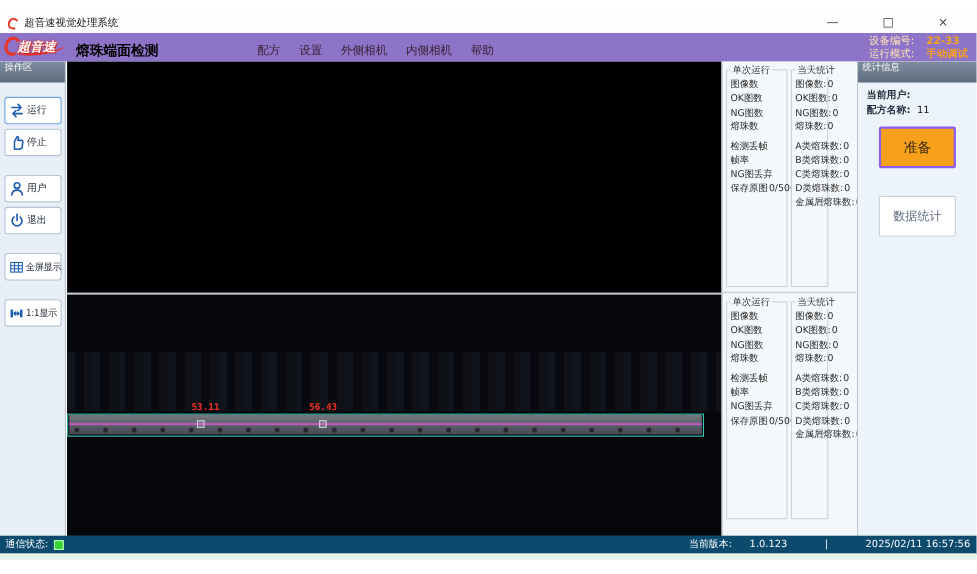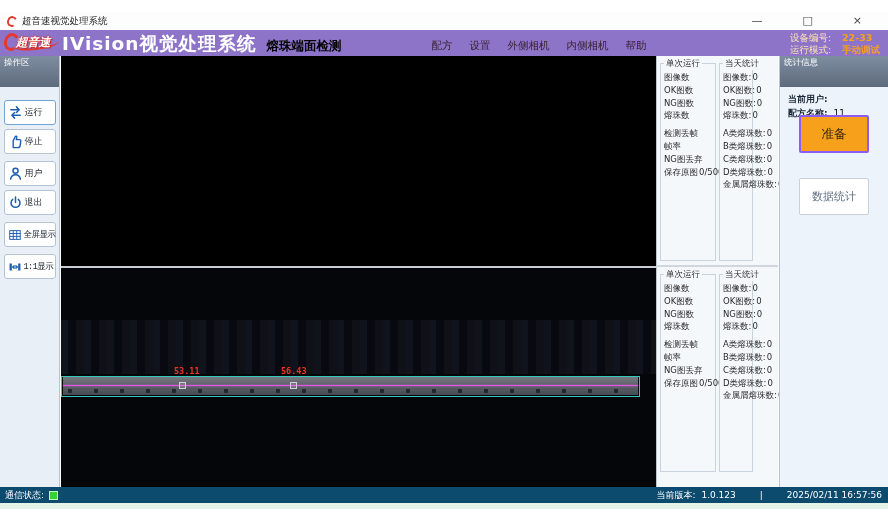--- a/index.html
+++ b/index.html
@@ -30,33 +30,33 @@
   .app-title { color:#fff; font-size:18.5px; font-weight:bold; letter-spacing:1px; margin-left:3px; white-space:nowrap; }
   .app-subtitle { color:#000000; font-size:12.5px; font-weight:bold; margin-left:10px; margin-top:6px; white-space:nowrap; }
   .menu { display:flex; gap:17px; margin-left:46px; margin-top:6px;padding-left:44px; }
   .menu-item { font-size:10.5px; color:#3a2233; cursor:default; white-space:nowrap; }
   .hdr-info { position:absolute; right:8px; top:2px; font-size:9.5px; line-height:12px; }
   .hdr-line { display:flex; }
   .hdr-lbl { color:#ffe3b3; width:52px; }
   .hdr-val { color:var(--accent-orange,#ffa41b); font-weight:bold; }
 
   
-  .panel-header { height:31px; background:linear-gradient(#7e8da0,#5d6b7c); color:#fff;
+  .panel-header { height:19px; background:linear-gradient(#7e8da0,#5d6b7c); color:#fff;
                   font-size:8.5px; line-height:13px; padding-left:4px; }
   #sidebar { position:absolute; left:0; top:56px; width:60px; height:431px;
              background:#e9eff7; border-right:1px solid #b9c4cf; }
   .side-buttons { padding-top:13px; }
   .side-btn { width:52px; height:25px; margin:0 auto 4px auto; background:#fff;
               border:1px solid #b5c3d6; border-radius:3px; display:flex; align-items:center;
               gap:2px; padding-left:3px; cursor:default; }
   .side-btn.focused { border-color:#6ea6dc; }
   .side-btn .lbl { font-size:9px; color:#1b2430; white-space:nowrap; }
   .side-btn.small .lbl { font-size:8.5px; letter-spacing:-0.5px; }
   .side-btn svg { flex:0 0 auto; }
-  .gap-before { margin-top:7px;font-family:Liberation Mono, monospace; }
+  .gap-before { margin-top:17px; }
 
   
   #imagearea { position:absolute; left:61px; top:56px; width:595px; height:431px; background:#000; }
   .viewport { position:absolute; left:0; width:100%; background:#05060a; overflow:hidden; }
   #vp1 { top:0; height:210px; }
   #vp-divider { position:absolute; top:210px; left:0; width:100%; height:2px; background:#c9ced4; }
   #vp2 { top:212px; height:219px; }
   .noise-band { position:absolute; left:0; right:0;
       background:repeating-linear-gradient(90deg, rgba(60,70,95,0.22) 0 7px, rgba(25,30,45,0.18) 7px 15px, rgba(80,85,110,0.14) 15px 23px);
       filter:blur(0.4px); }
@@ -102,21 +102,21 @@
   .btn-datastats { position:absolute; left:19px; top:122px; width:70px; height:37px;
                  background:#fff; border:1px solid #c9d0d8; border-radius:2px;
                  font-size:11px; color:#5f6e80; font-family:"DejaVu Serif","Liberation Serif",serif;
                  display:flex; align-items:center; justify-content:center; cursor:default; }
 
   
   #statusbar { position:absolute; left:0; top:487px; width:100%; height:17px;
                background:#0c4a6e; color:#fff; font-size:9px; }
   .sb-left { position:absolute; left:5px; top:0; line-height:16px; display:flex; align-items:center; gap:5px; }
   .comm-dot { width:9px; height:9px; background:var(--status-green,#35d435); border:1px solid #bfffbf; }
-  .sb-right { position:absolute; right:6px; top:0; line-height:16px; display:flex; gap:6px; }
+  .sb-right { position:absolute; right:6px; top:0; line-height:16px; display:flex; gap:16px; }
   .sb-right .sep { margin:0 18px; }
   #understrip { position:absolute; left:0; top:503px; width:100%; height:6px; background:#e4f3e8; }
 </style>
 </head>
 <body>
 
 <div id="app">
 
   <div id="titlebar">
     <div class="tb-logo"></div>
@@ -127,21 +127,20 @@
       <span class="tb-btn">×</span>
     </div>
   </div>
 
   <div id="header">
     <div class="brand">
       <div class="brand-c"></div>
       <div class="brand-swoosh"></div>
       <span class="brand-text">超音速</span>
     </div>
-    <span class="app-title">IVision视觉处理系统</span>
     <span class="app-subtitle">熔珠端面检测</span>
     <nav class="menu">
 
     <span class="menu-item">配方</span>
         <span class="menu-item">设置</span>
         <span class="menu-item">外侧相机</span>
         <span class="menu-item">内侧相机</span>
         <span class="menu-item">帮助</span>
       </nav>
     <div class="hdr-info">

